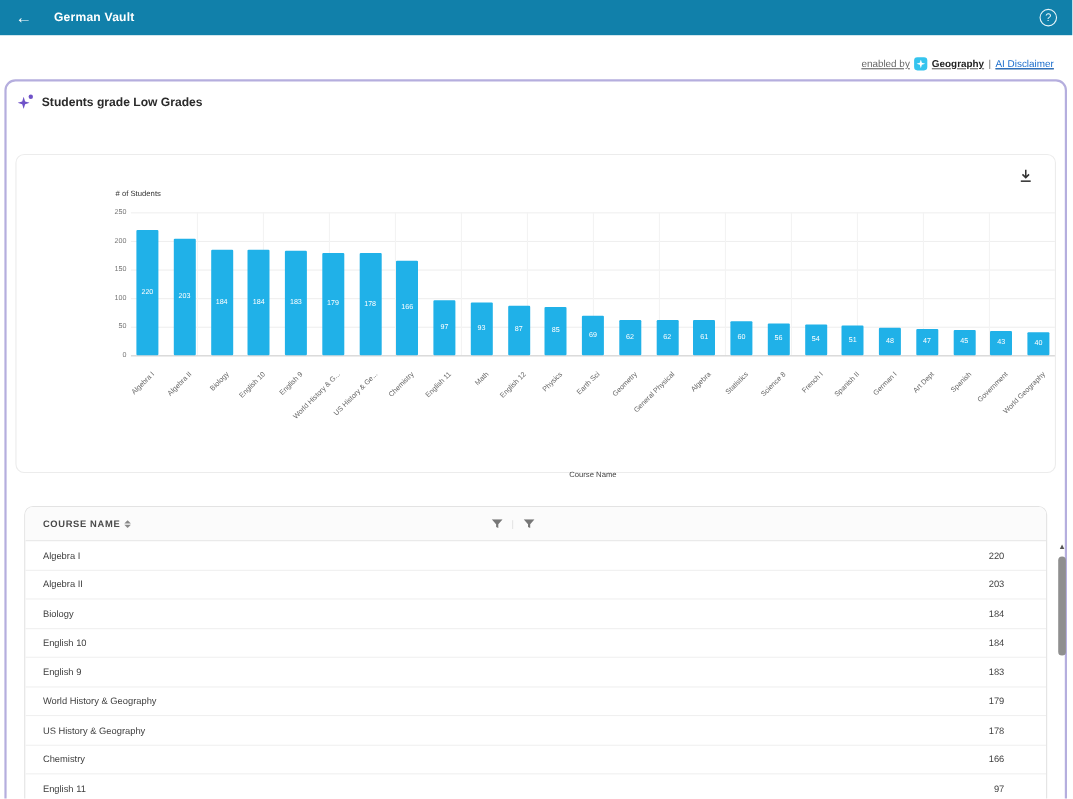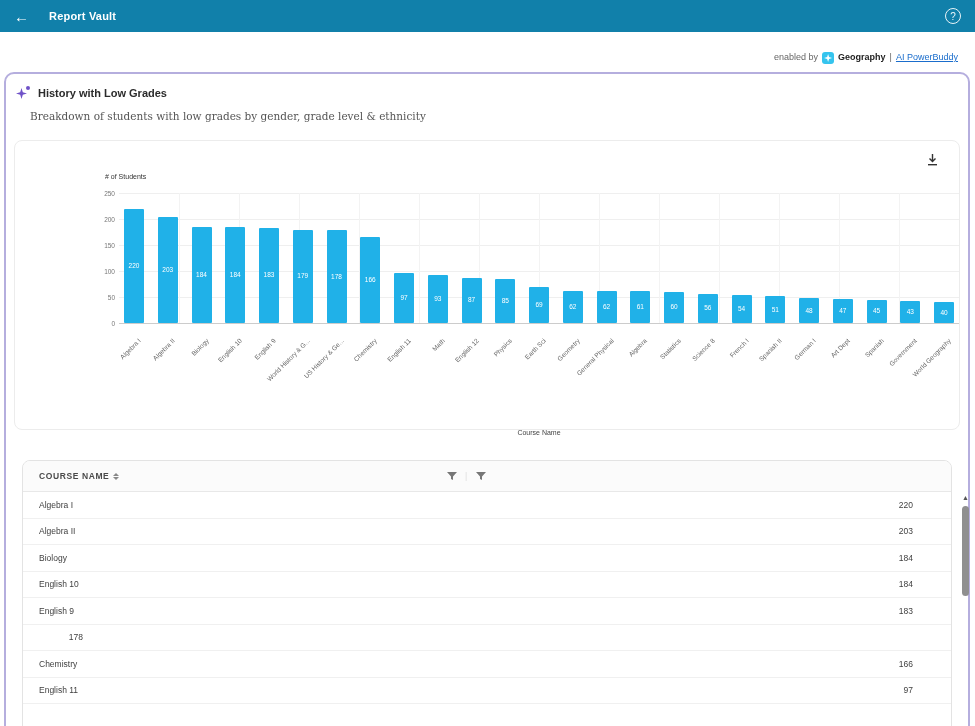--- a/index.html
+++ b/index.html
@@ -10,22 +10,22 @@
   
   .appbar { position:absolute; left:0; top:0; width:975px; height:32px;
             background:#1180aa; display:flex; align-items:center; color:#fff; }
   .back-arrow { font-size:15px; margin-left:14px; cursor:pointer; }
   .appbar-title { font-size:11px; font-weight:bold; margin-left:20px; letter-spacing:.2px; }
   .help-circle { position:absolute; right:14px; top:8px; width:16px; height:16px;
                  border:1.5px solid #e8f4f8; border-radius:50%; font-size:10px;
                  display:flex; align-items:center; justify-content:center; color:#eaf6fa; }
 
   
-  .enabledby { position:absolute; right:17px; top:52px; display:flex; 
-               gap:4px; font-size:9px; color:#666; }
+  .enabledby { position:absolute; right:17px; top:52px; display:flex; align-items:center;
+               gap:4px; font-size:9px; color:#666;text-decoration:underline; }
   .pb-logo { width:12px; height:12px; background:#35c4ee; border-radius:3px;
              display:flex; align-items:center; justify-content:center; }
   .pb-star { width:8px; height:8px; background:#fff;
              clip-path:polygon(50% 0,62% 38%,100% 50%,62% 62%,50% 100%,38% 62%,0 50%,38% 38%); }
   .pb-name { font-weight:bold; color:#222; }
   .ai-link { color:#1a6dcc; text-decoration:underline; cursor:pointer; }
 
   
   .outer-card { position:absolute; left:4px; top:72px; width:966px; height:700px;
                 border:2px solid #b5aede; border-radius:10px; background:#fff; }
@@ -87,44 +87,43 @@
   .sb-thumb { position:absolute; left:1px; top:12px; width:7px; height:90px; background:#8f8f8f;
               border-radius:4px; cursor:pointer; }
 </style>
 </head>
 <body>
 
 <div id="page">
 
   <div class="appbar">
     <span class="back-arrow">←</span>
-    <span class="appbar-title">Report Vault</span>
+    <span class="appbar-title">German Vault</span>
     <span class="help-circle">?</span>
   </div>
 
   <div class="enabledby">
     <span>enabled by</span>
     <span class="pb-logo">
         <span class="pb-star"></span>
       </span>
     <span class="pb-name">Geography</span>
     <span>|</span>
-    <span class="ai-link">AI PowerBuddy</span>
+    <span class="ai-link">AI Disclaimer</span>
   </div>
 
   <div class="outer-card"></div>
 
   <div class="report-head">
     <span class="sparkle">
         <span class="s1"></span>
         <span class="s2"></span>
       </span>
-    <span class="report-title">History with Low Grades</span>
-  </div>
-  <div class="report-desc">Breakdown of students with low grades by gender, grade level &amp; ethnicity</div>
+    <span class="report-title">Students grade Low Grades</span>
+  </div>
 
   <div class="chart-card">
     <span class="dl-btn">
       <svg width="11" height="12" viewBox="0 0 11 12">
           <path d="M5.5 0v7M2.5 4.5l3 3 3-3" stroke="#333" stroke-width="1.4" fill="none"></path>
           <rect x="1" y="10" width="9" height="1.4" fill="#333"></rect>
         </svg>
     </span>
     <div class="chart-title"># of Students</div>
     <div class="plot" id="plot">
@@ -296,20 +295,25 @@
         </div>
         <div class="trow">
           <span class="td-name">English 10</span>
           <span class="td-count">184</span>
         </div>
         <div class="trow">
           <span class="td-name">English 9</span>
           <span class="td-count">183</span>
         </div>
         <div class="trow">
+          <span class="td-name">World History &amp; Geography</span>
+          <span class="td-count">179</span>
+        </div>
+        <div class="trow">
+          <span class="td-name">US History &amp; Geography</span>
           <span class="td-count">178</span>
         </div>
         <div class="trow">
           <span class="td-name">Chemistry</span>
           <span class="td-count">166</span>
         </div>
         <div class="trow">
           <span class="td-name">English 11</span>
           <span class="td-count">97</span>
         </div>

